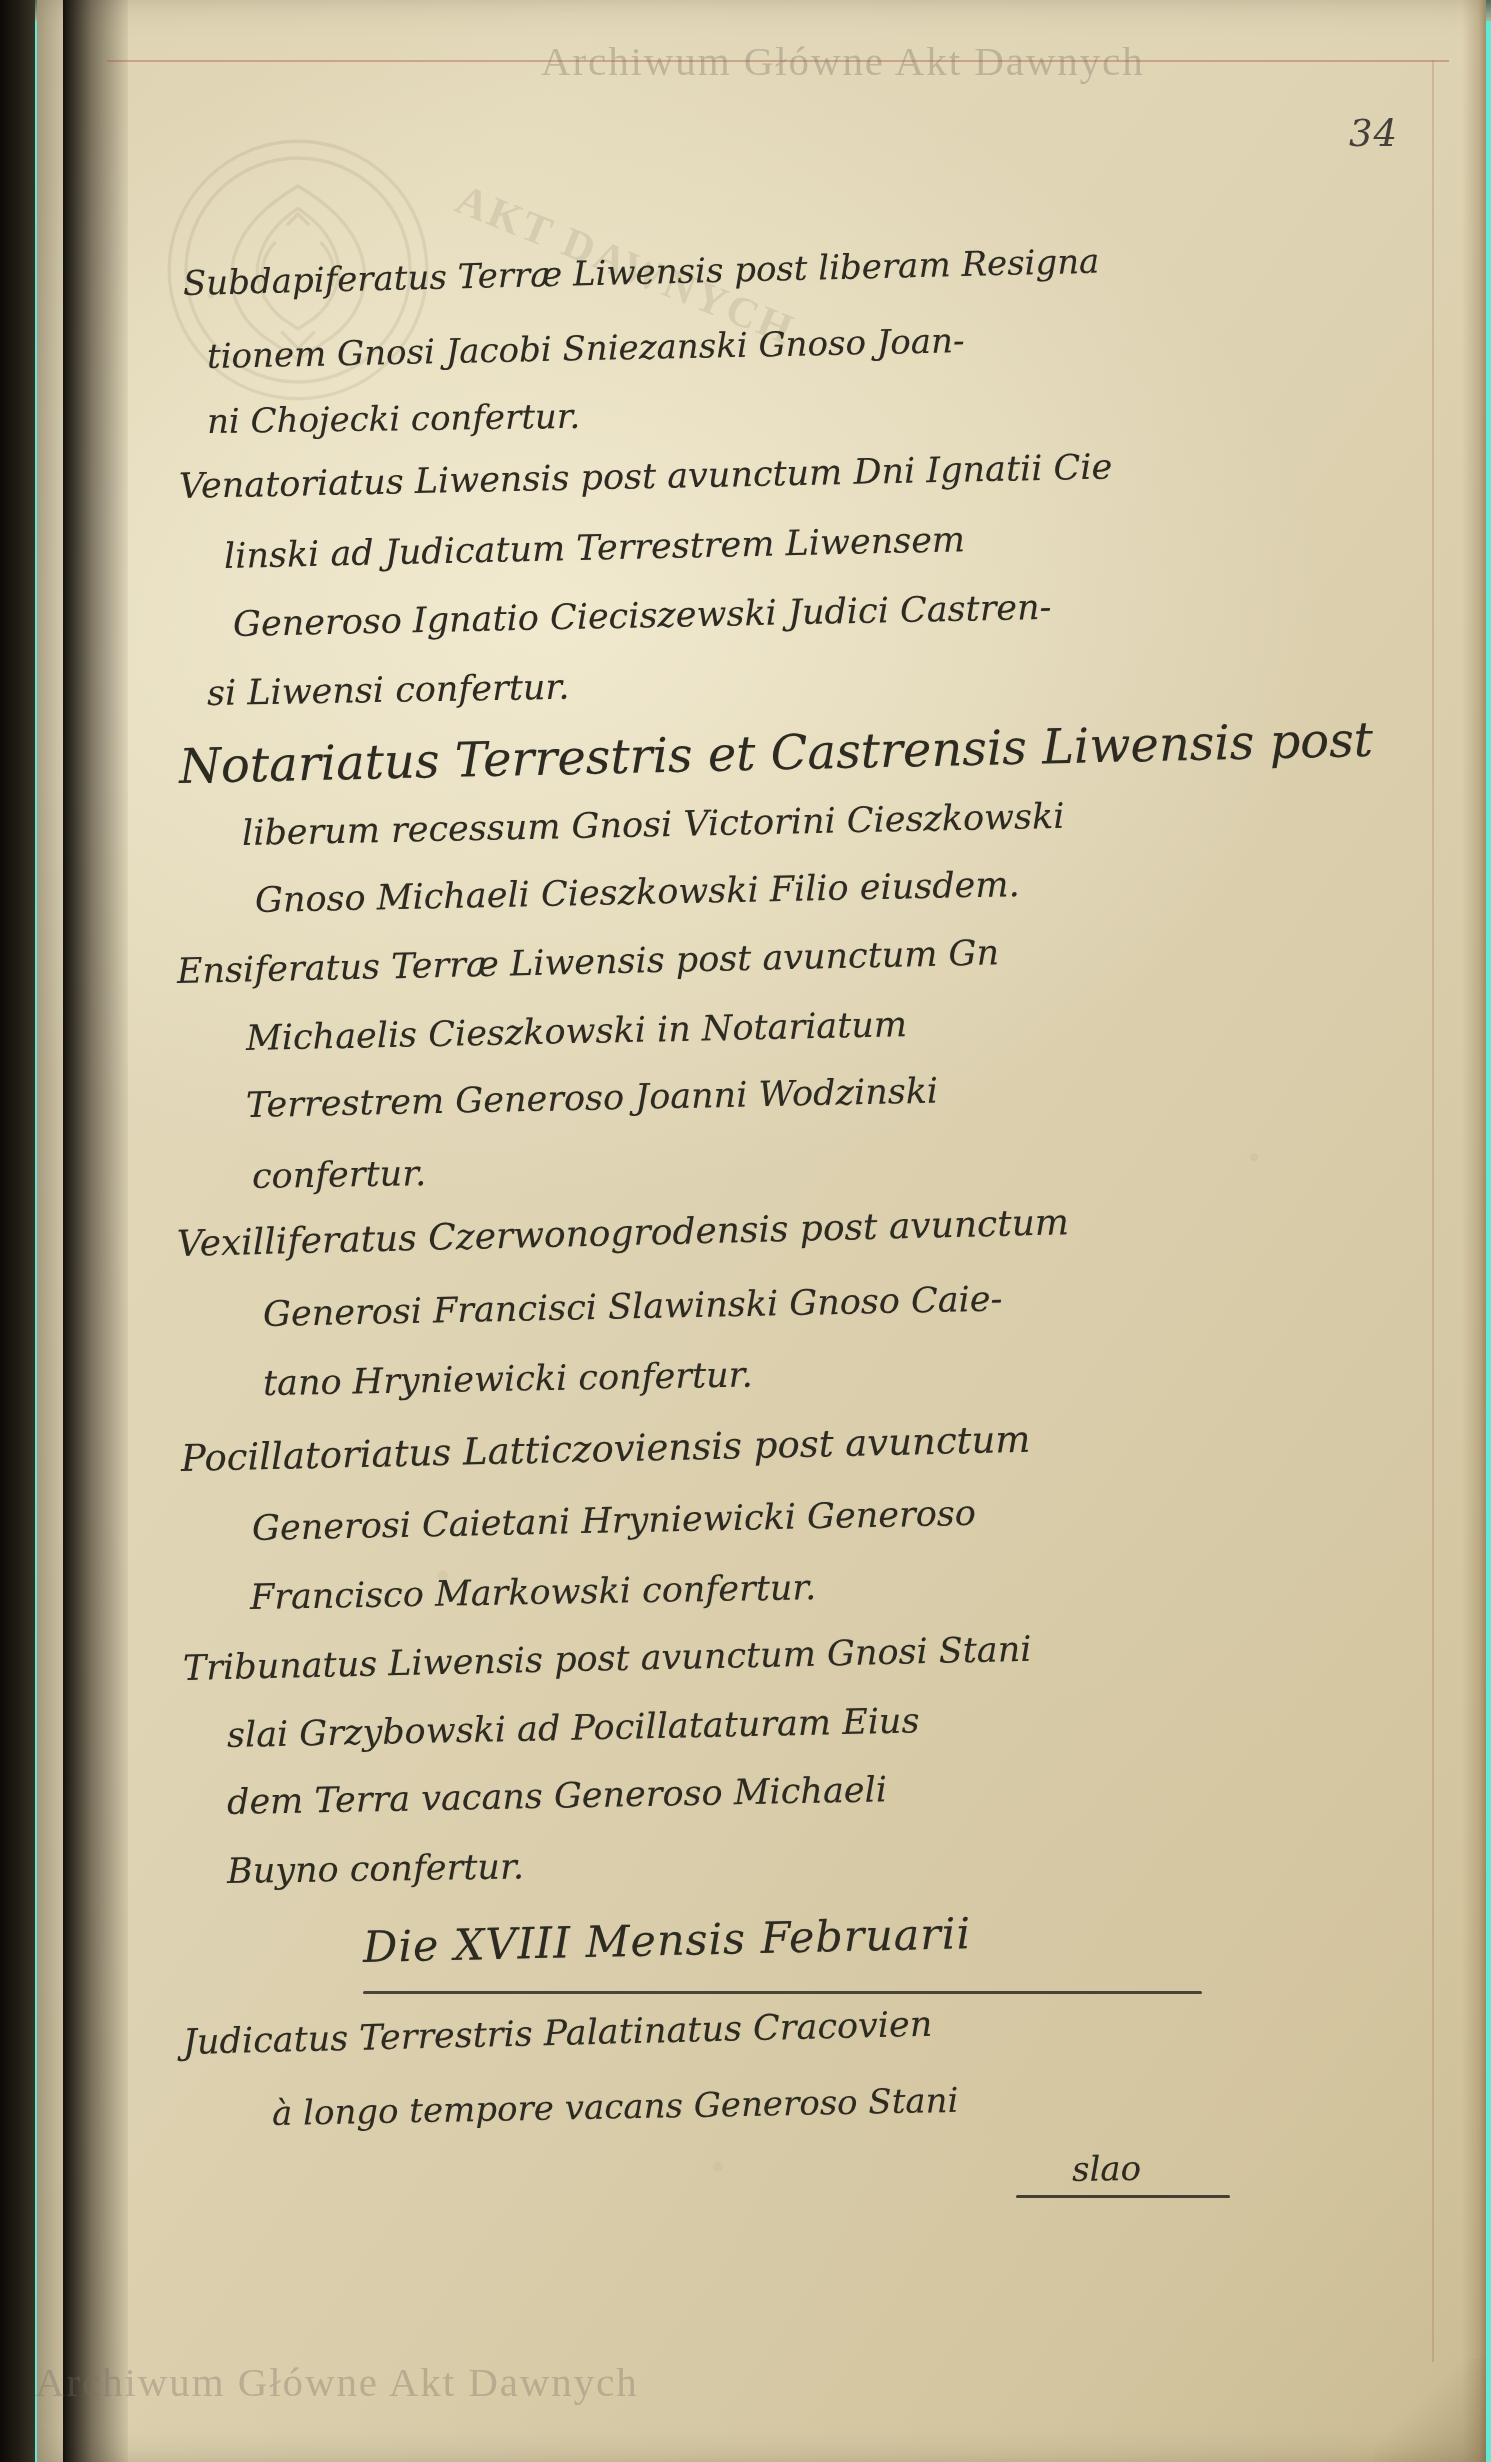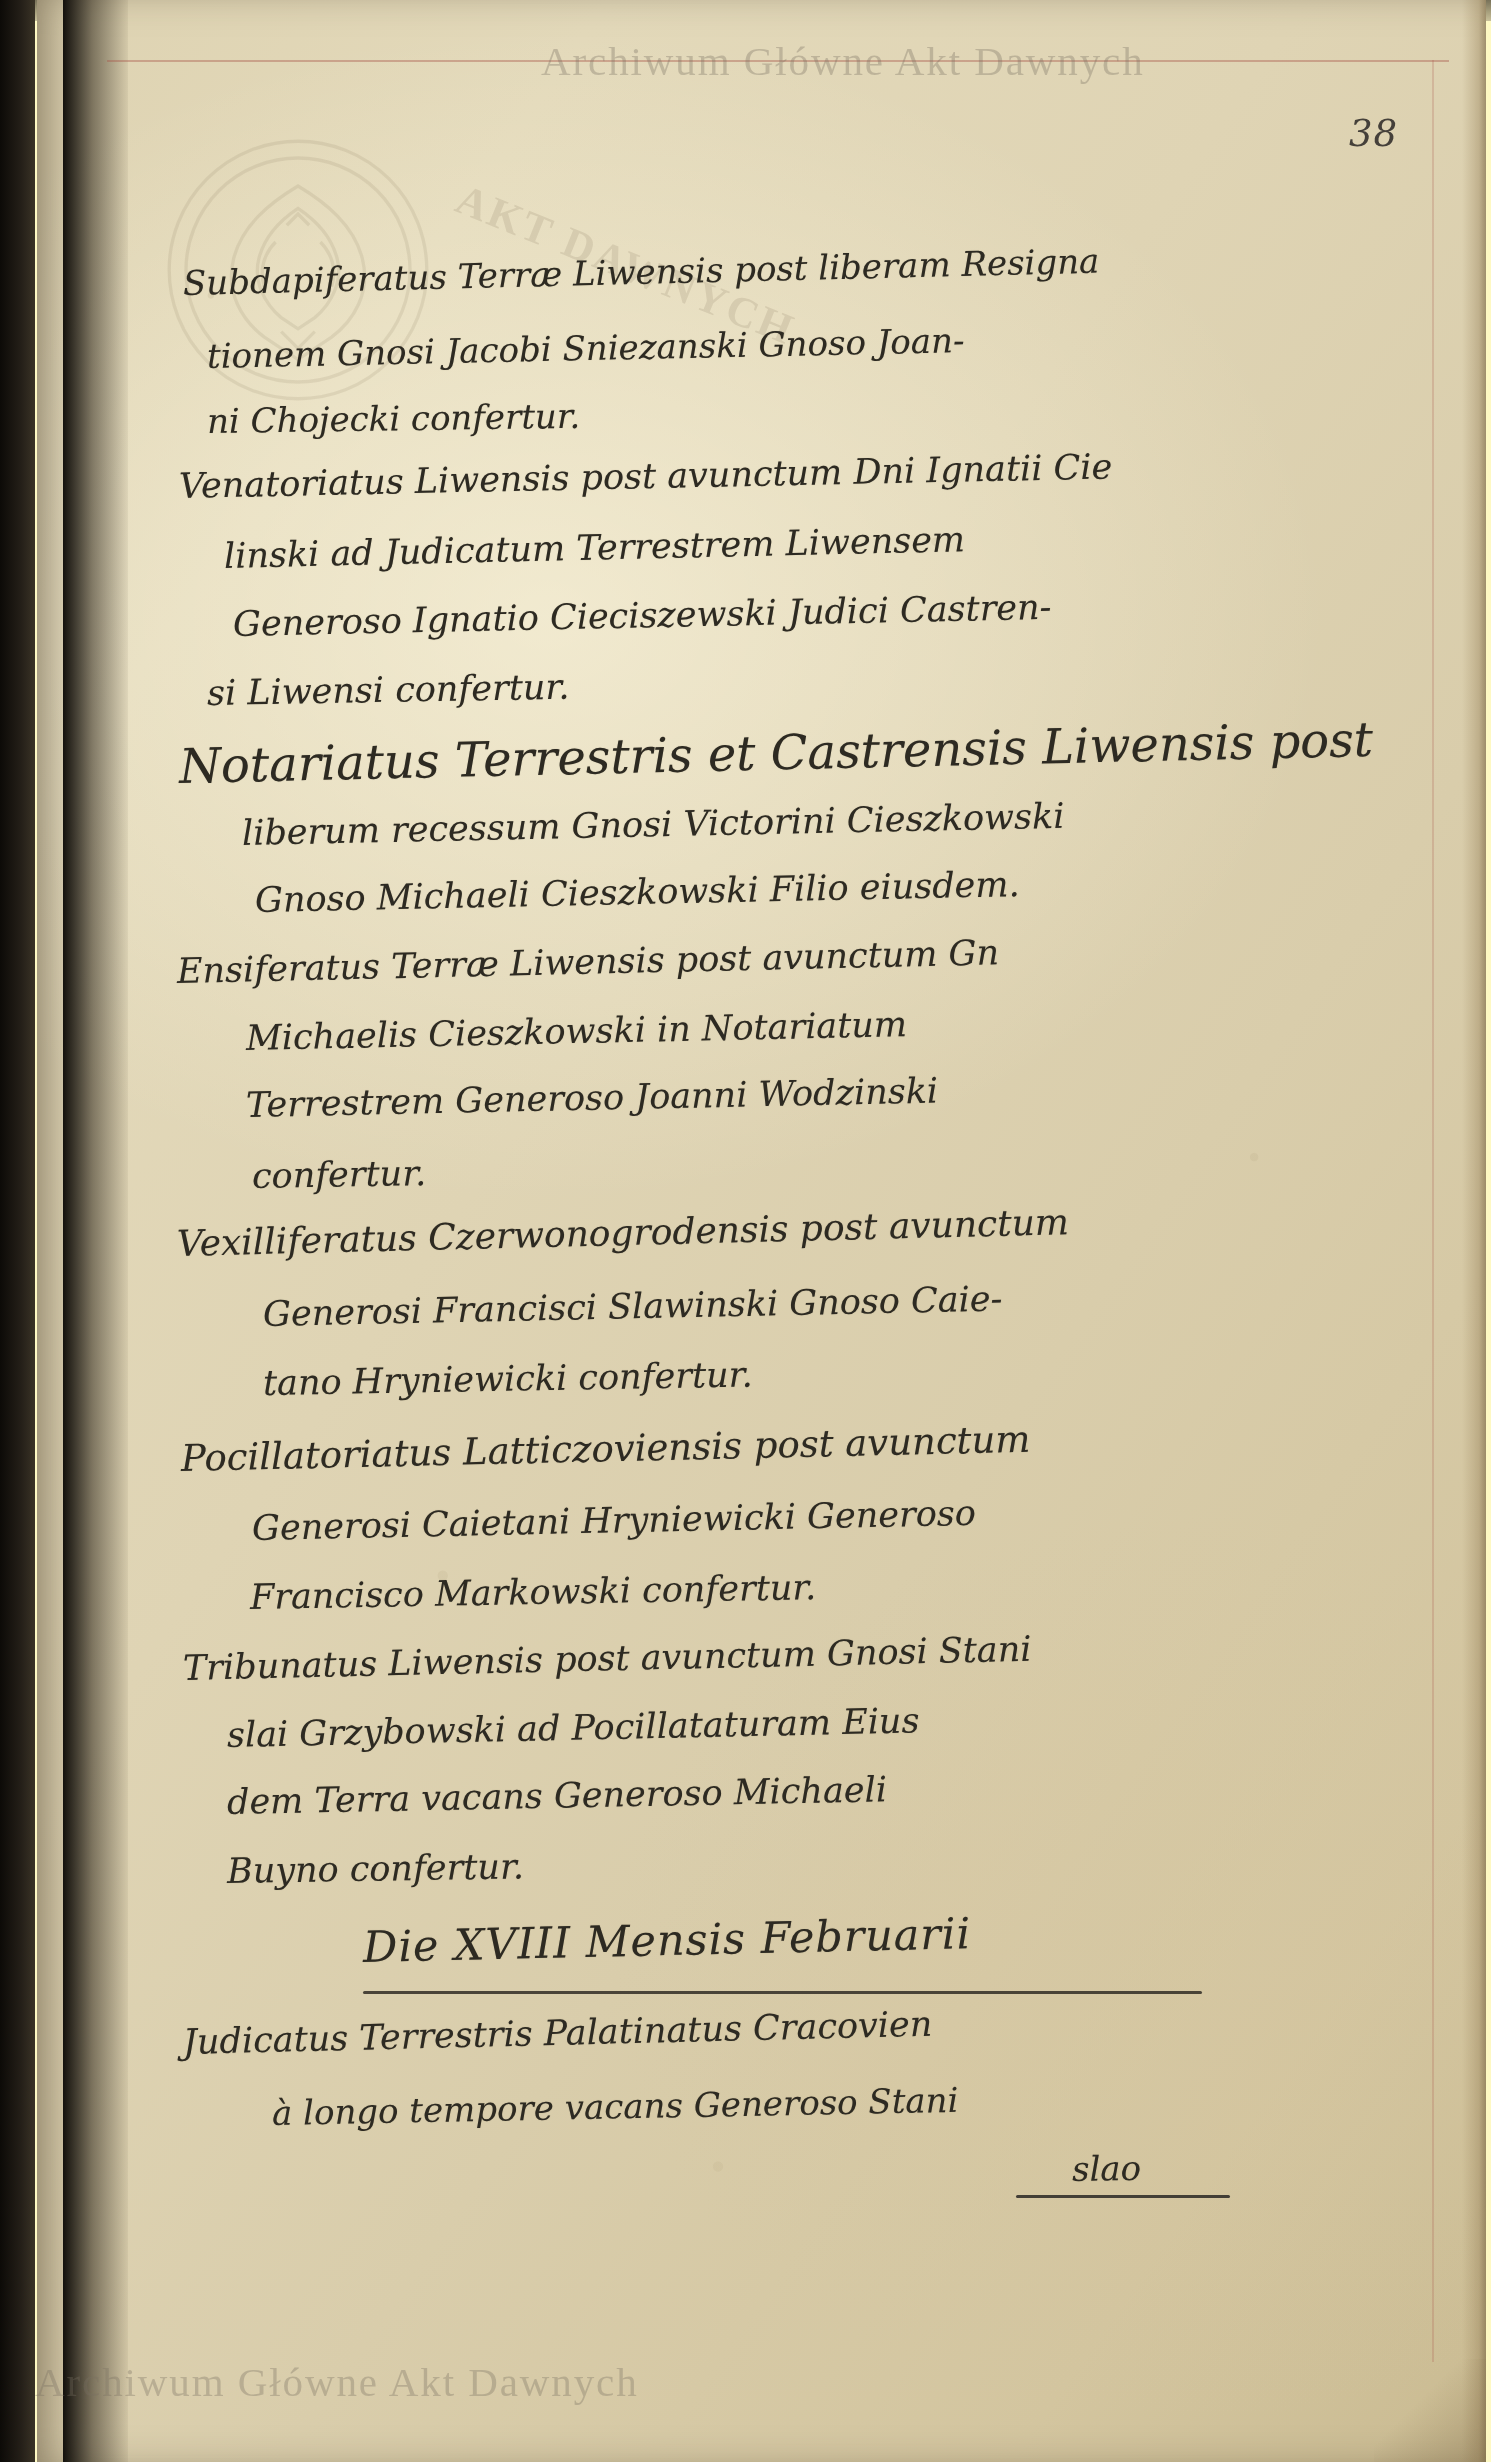--- a/index.html
+++ b/index.html
@@ -5,21 +5,21 @@
   html, body {
     margin: 0;
     padding: 0;
     background: #3a352c;
   }
   #page {
     position: relative;
     width: 1491px;
     height: 2462px;
     overflow: hidden;
-    background: #fef9c3;
+    background: #5eead4;
     font-family: "Liberation Serif", serif;
   }
 
   
   .gutter-left {
     position: absolute;
     left: 0; top: 0;
     width: 35px; height: 100%;
     background: linear-gradient(90deg, #0c0a07 0%, #241f18 60%, #3a3326 100%);
   }
@@ -201,21 +201,21 @@
         <path d="M42 40 C38 44 36 50 38 56 M58 40 C62 44 64 50 62 56"></path>
         <path d="M46 34 L50 30 L54 34"></path>
         <path d="M44 72 L50 78 L56 72"></path>
       </g>
     </svg>
     <div class="ring-text rt1">ARCHIWUM</div>
     <div class="ring-text rt2">GŁÓWNE</div>
     <div class="ring-text rt3">AKT DAWNYCH</div>
   </div>
 
-  <div class="folio">38</div>
+  <div class="folio">34</div>
 
   <div class="ink" style="left:183px; top:263px; font-size:34px; transform:rotate(-1.4deg);">Subdapiferatus Terræ Liwensis post liberam Resigna</div>
   <div class="ink" style="left:207px; top:336px; font-size:34px; transform:rotate(-1.2deg);">tionem Gnosi Jacobi Sniezanski Gnoso Joan-</div>
   <div class="ink" style="left:207px; top:401px; font-size:34px; transform:rotate(-0.8deg);">ni Chojecki confertur.</div>
 
   <div class="ink" style="left:179px; top:466px; font-size:35px; transform:rotate(-1.2deg);">Venatoriatus Liwensis post avunctum Dni Ignatii Cie</div>
   <div class="ink" style="left:224px; top:536px; font-size:35px; transform:rotate(-1.3deg);">linski ad Judicatum Terrestrem Liwensem</div>
   <div class="ink" style="left:233px; top:604px; font-size:35px; transform:rotate(-1.2deg);">Generoso Ignatio Cieciszewski Judici Castren-</div>
   <div class="ink" style="left:207px; top:673px; font-size:35px; transform:rotate(-1.0deg);">si Liwensi confertur.</div>
 

